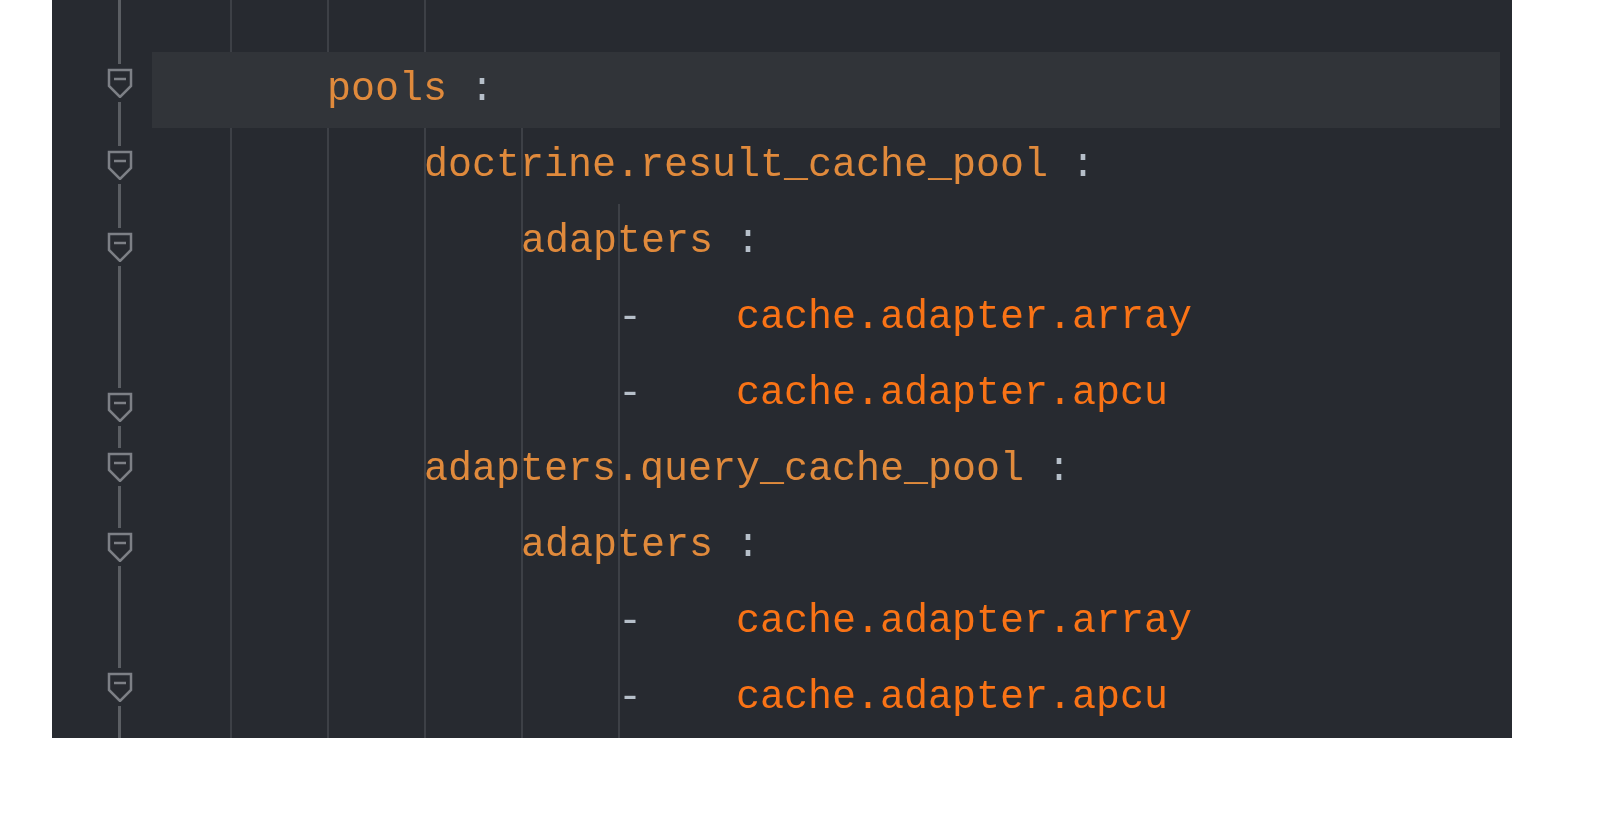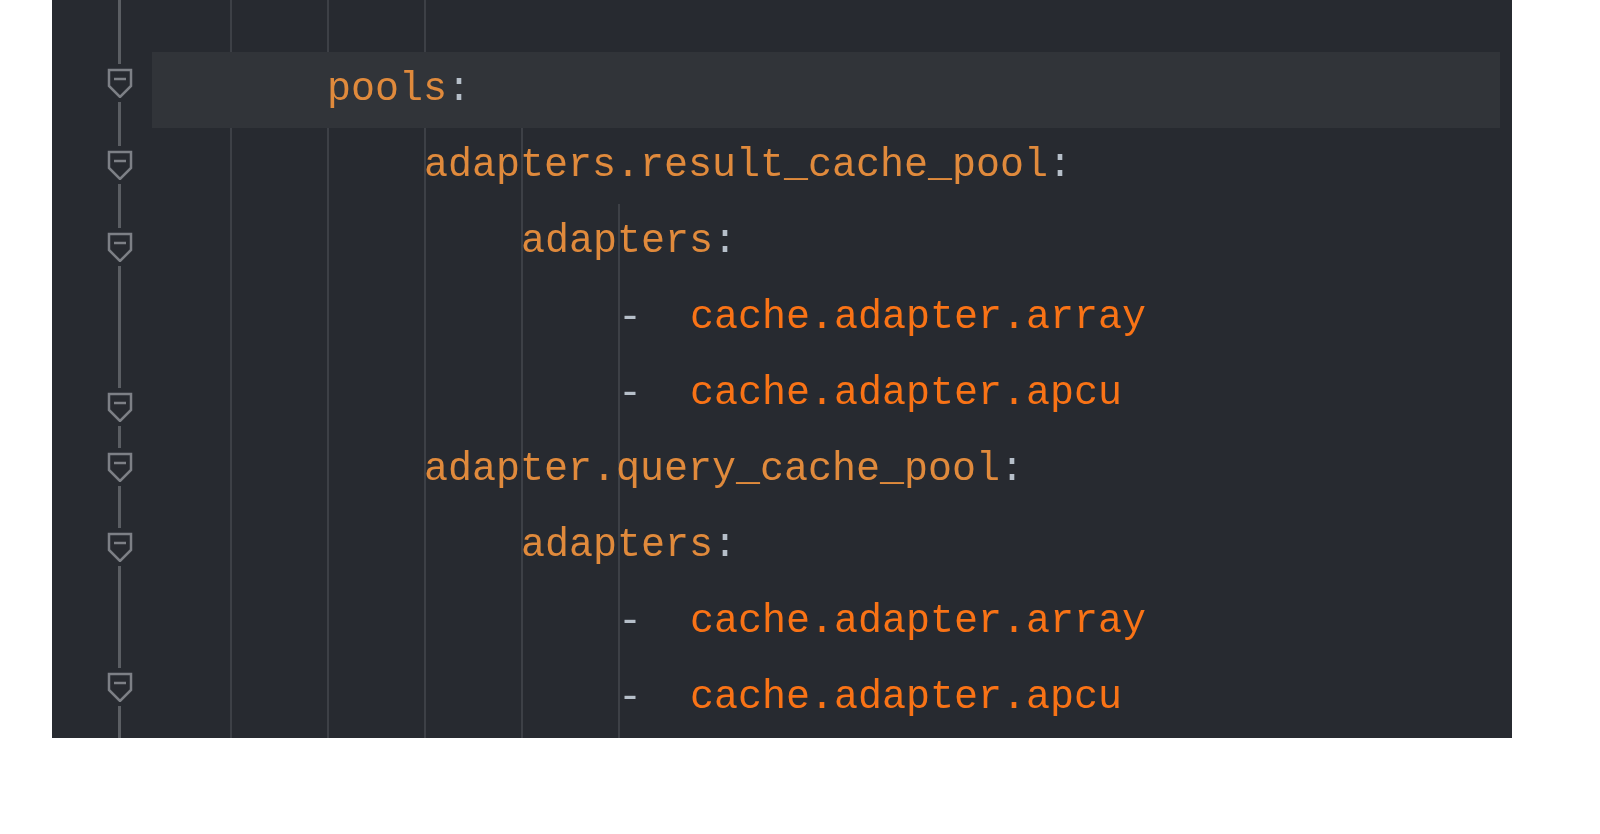--- a/index.html
+++ b/index.html
@@ -64,20 +64,21 @@
     letter-spacing: 0;
   }
   .code-row {
     position: absolute;
     left: 0;
     right: 12px;
     height: 76px;
     white-space: pre;
     display: flex;
     align-items: flex-end;
+    gap: 23px;
   }
   .cursor-row {
     background: #313439;
   }
   .indent-guide {
     position: absolute;
     top: 0;
     bottom: 0;
     width: 2px;
     background: #3d4046;
@@ -156,37 +157,37 @@
     <div class="indent-guide" style="left:369px; top:128px; bottom:0;"></div>
     <div class="indent-guide" style="left:466px; top:204px; bottom:0;"></div>
 
     <div class="code-row" style="top:-36px; padding-left:272px;"></div>
 
     <div class="code-row cursor-row" style="top:52px; padding-left:175px;">
       <span class="tk-key">pools</span><span class="tk-colon">:</span>
     </div>
 
     <div class="code-row" style="top:128px; padding-left:272px;">
-      <span class="tk-key">adapters.result_cache_pool</span><span class="tk-colon">:</span>
+      <span class="tk-key">doctrine.result_cache_pool</span><span class="tk-colon">:</span>
     </div>
 
     <div class="code-row" style="top:204px; padding-left:369px;">
       <span class="tk-key">adapters</span><span class="tk-colon">:</span>
     </div>
 
     <div class="code-row" style="top:280px; padding-left:466px;">
       <span class="tk-list">-</span><span>&nbsp;&nbsp;</span><span class="tk-val">cache.adapter.array</span>
     </div>
 
     <div class="code-row" style="top:356px; padding-left:466px;">
       <span class="tk-list">-</span><span>&nbsp;&nbsp;</span><span class="tk-val">cache.adapter.apcu</span>
     </div>
 
     <div class="code-row" style="top:432px; padding-left:272px;">
-      <span class="tk-key">adapter.query_cache_pool</span><span class="tk-colon">:</span>
+      <span class="tk-key">adapters.query_cache_pool</span><span class="tk-colon">:</span>
     </div>
 
     <div class="code-row" style="top:508px; padding-left:369px;">
       <span class="tk-key">adapters</span><span class="tk-colon">:</span>
     </div>
 
     <div class="code-row" style="top:584px; padding-left:466px;">
       <span class="tk-list">-</span><span>&nbsp;&nbsp;</span><span class="tk-val">cache.adapter.array</span>
     </div>
 

